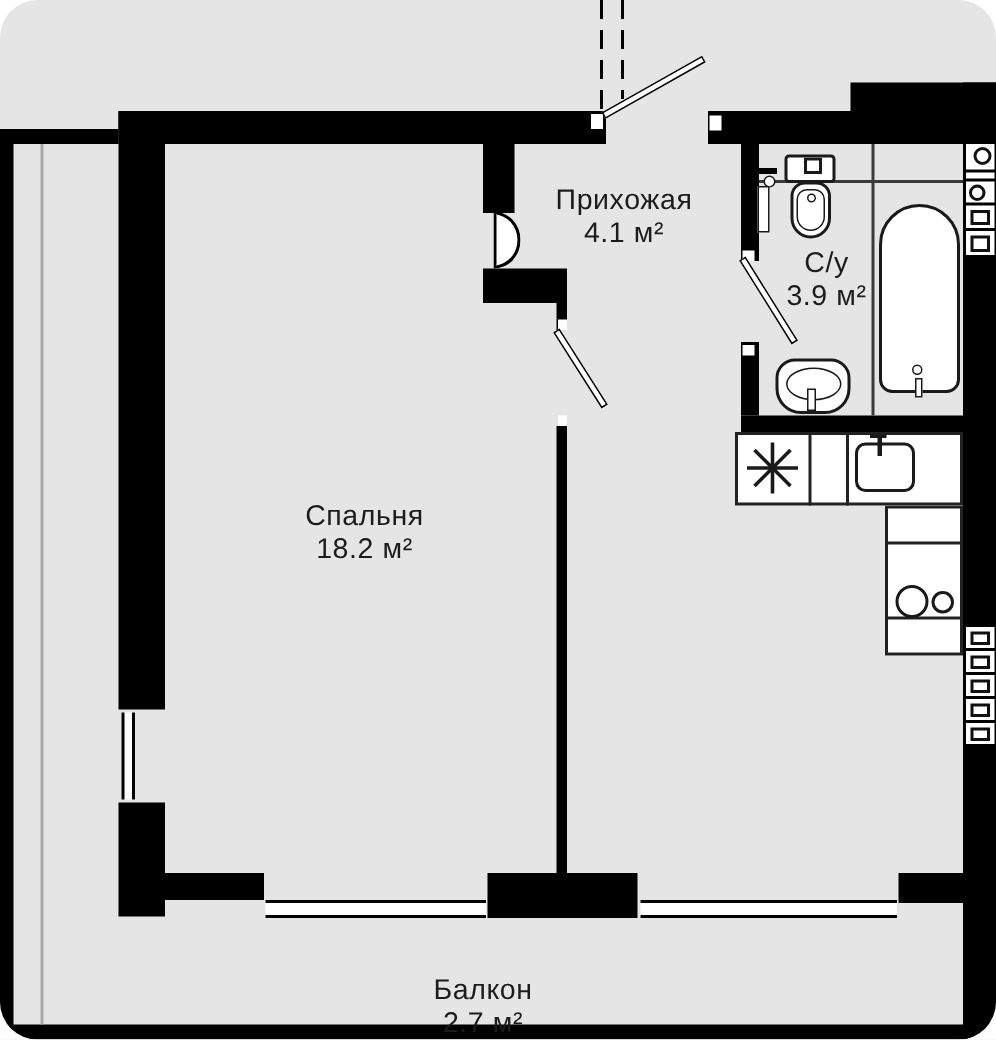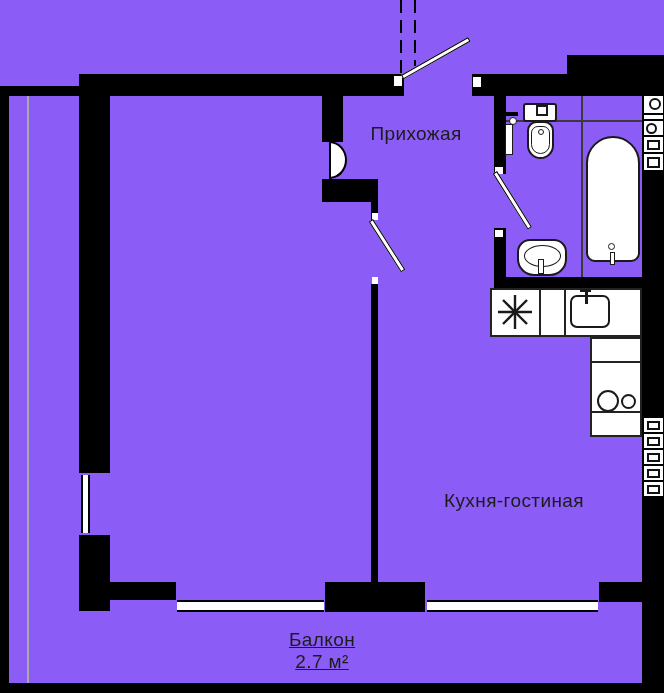--- a/index.html
+++ b/index.html
@@ -1,17 +1,17 @@
 <!DOCTYPE html>
 <html><head>
 <meta charset="utf-8">
 <style>
   html,body{margin:0;padding:0;background:#fff;}
-  #plan{position:relative;width:664px;height:693px;background:#8b5cf6;overflow:hidden;
-        font-family:"Liberation Sans", sans-serif;}
+  #plan{position:relative;width:664px;height:693px;background:#e5e5e5;overflow:hidden;
+        font-family:"Liberation Sans", sans-serif;border-radius:25px;}
   .wall{position:absolute;background:#000;}
   .cap{position:absolute;background:#fff;}
   .thin{position:absolute;background:#3a3a3a;}
   .gline{position:absolute;background:#a9a9a9;}
   .dash{position:absolute;width:2px;
         background:repeating-linear-gradient(to bottom,#000 0 13px,transparent 13px 20px);}
   .leaf{position:absolute;height:5px;background:#fff;border:1.5px solid #000;
         box-sizing:border-box;transform-origin:0 0;}
   .win-h{position:absolute;height:12px;background:#fff;border-top:2.5px solid #000;
         border-bottom:2.5px solid #000;box-sizing:border-box;}
@@ -146,22 +146,30 @@
     </div>
   <div class="vent" style="top:466px;height:14px;">
       <div class="in"></div>
     </div>
   <div class="vent" style="top:482px;height:14px;">
       <div class="in"></div>
     </div>
 
   <div class="room-label" style="left:416px;top:123px;">
     <div>Прихожая</div>
+    <div>4.1 м²</div>
+  </div>
+  <div class="room-label" style="left:551px;top:165px;">
+    <div>С/у</div>
+    <div>3.9 м²</div>
+  </div>
+  <div class="room-label" style="left:243px;top:334px;">
+    <div>Спальня</div>
+    <div>18.2 м²</div>
   </div>
   <div class="room-label" style="left:514px;top:490px;">
-    <div>Кухня-гостиная</div>
   </div>
-  <div class="room-label" style="left:322px;top:629px;text-decoration:underline;">
+  <div class="room-label" style="left:322px;top:650px;">
     <div>Балкон</div>
     <div>2.7 м²</div>
   </div>
 
 </div>
 
 </body></html>

